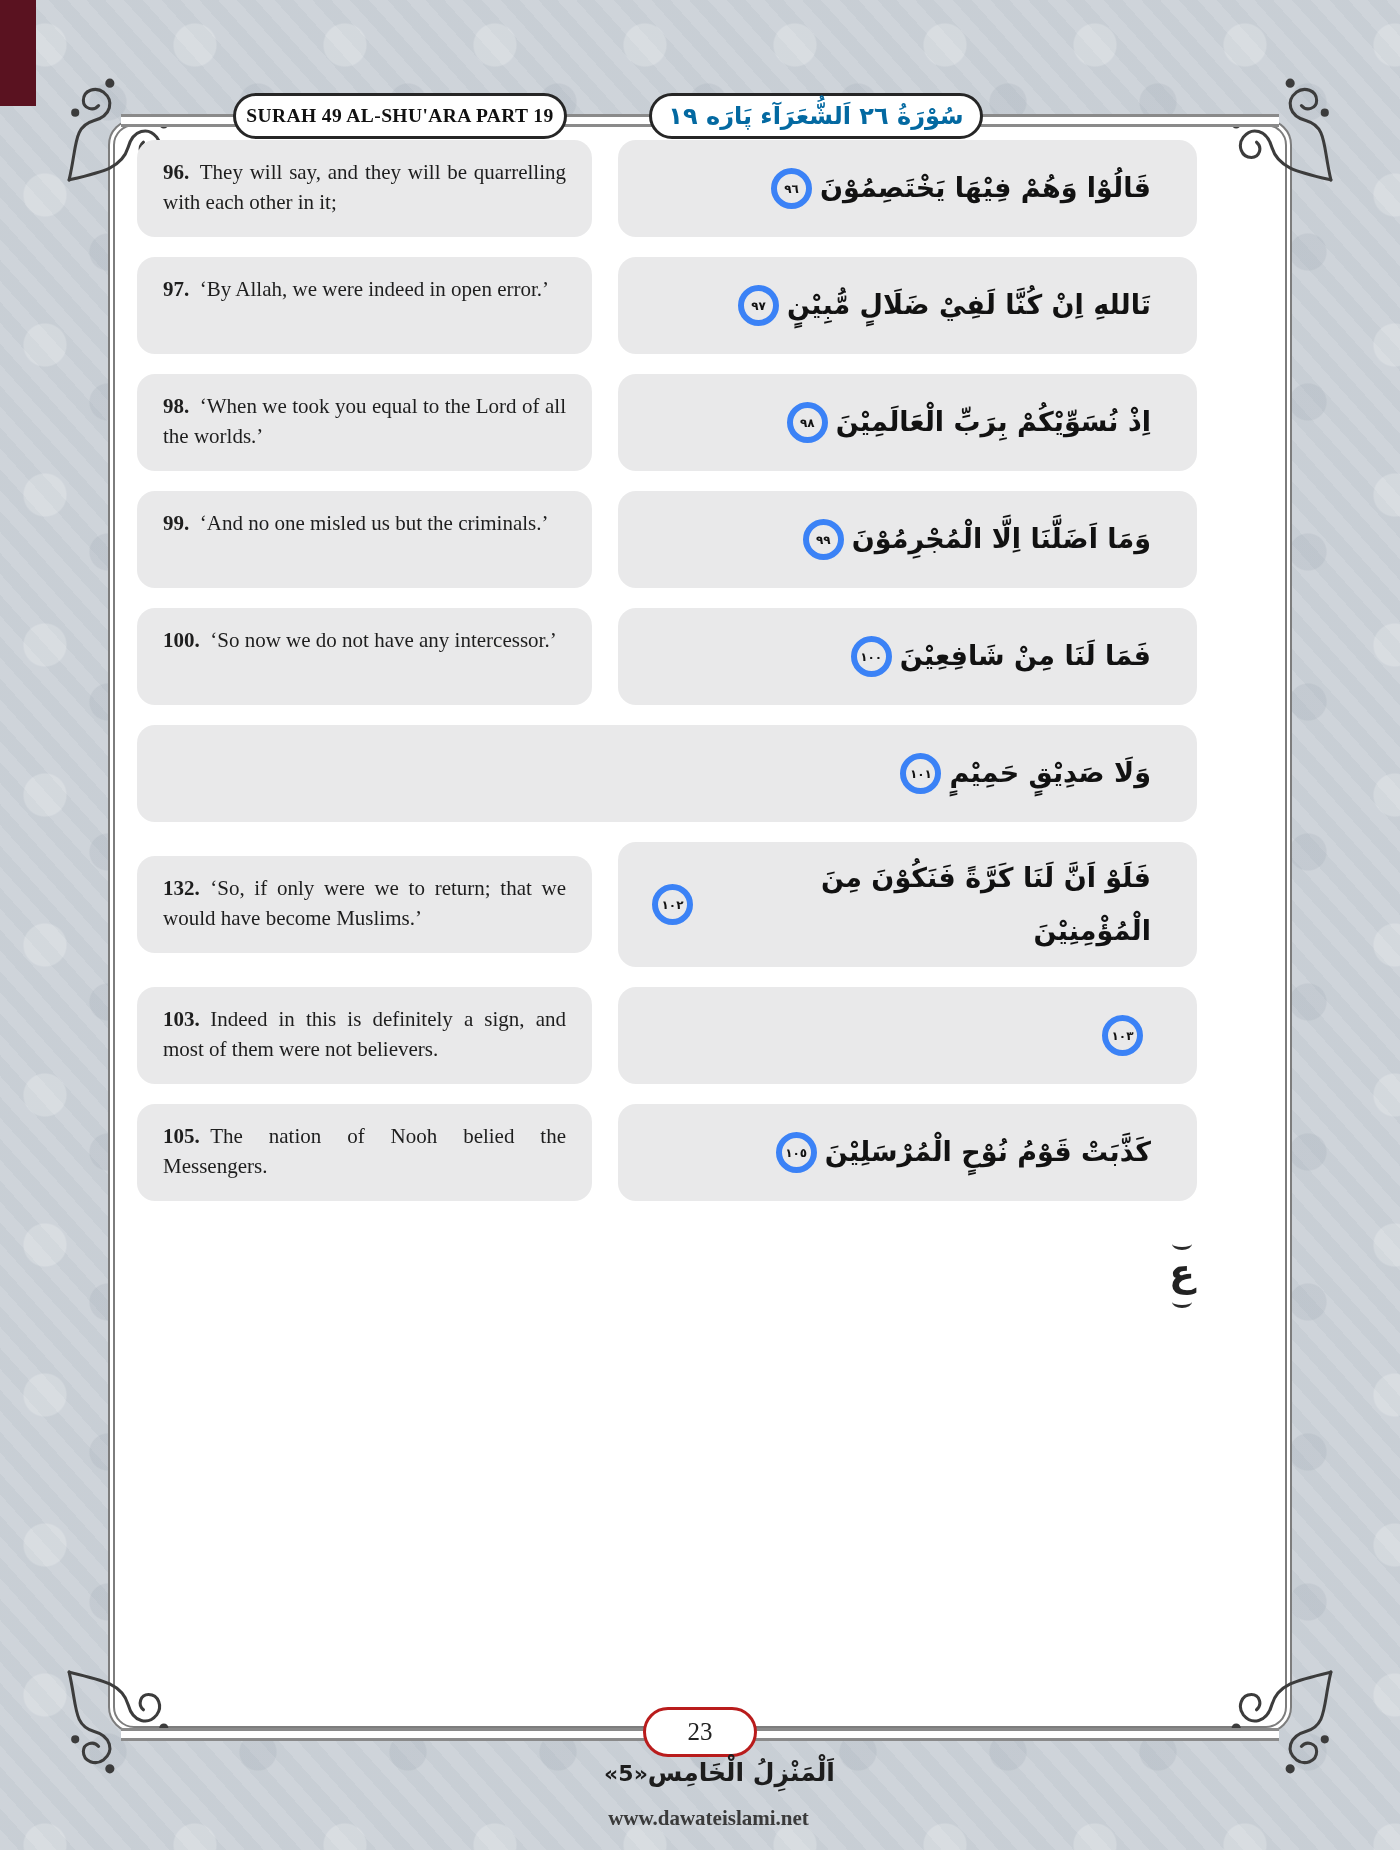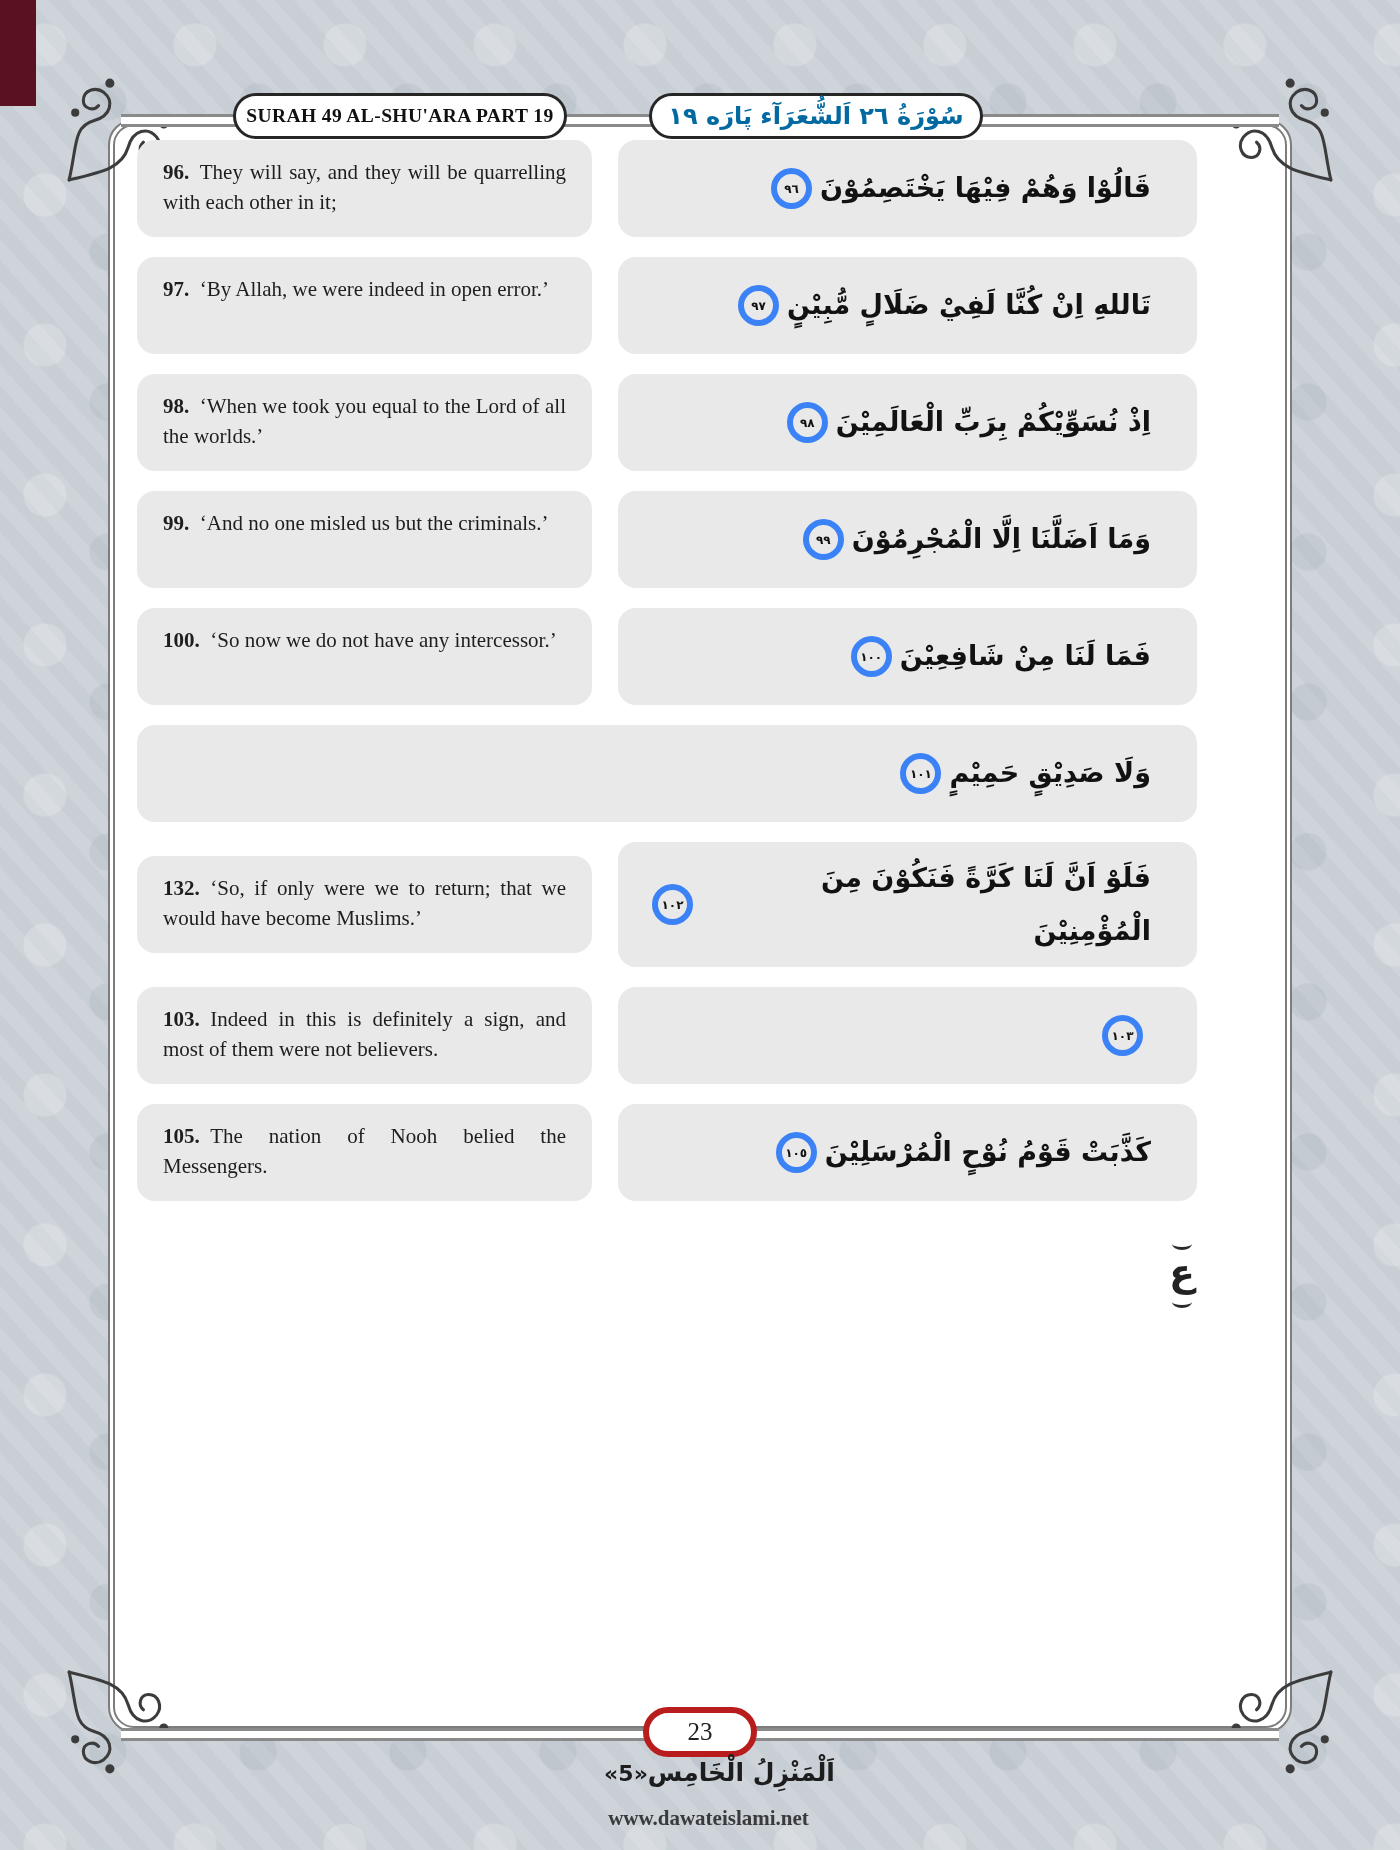--- a/index.html
+++ b/index.html
@@ -33,21 +33,21 @@
   .pill{
     position:absolute;top:0;height:46px;background:#fff;
     border:3px solid #262626;border-radius:26px;
     display:flex;align-items:center;justify-content:center;
     box-sizing:border-box;
   }
   .pill.title-en{left:112px;width:334px;font-size:19.5px;font-weight:bold;letter-spacing:.4px;color:#111;}
   .pill.title-ar{left:528px;width:334px;font-family:"DejaVu Sans",sans-serif;font-size:24px;font-weight:bold;color:#0369a1;}
   .page-pill{
     position:relative;margin:0 auto;top:0;width:114px;height:50px;background:#fff;
-    border:6px solid #b91c1c;border-radius:26px;
+    border:3px solid #b91c1c;border-radius:26px;
     display:flex;align-items:center;justify-content:center;
     font-size:25px;color:#222;box-sizing:border-box;
   }
   
   .corner{position:absolute;width:112px;height:112px;}
   .corner svg{width:100%;height:100%;}
   .corner.tl{left:-52px;top:-52px;}
   .corner.tr{right:-52px;top:-52px;transform:scaleX(-1);}
   .corner.bl{left:-52px;bottom:-52px;transform:scaleY(-1);}
   .corner.br{right:-52px;bottom:-52px;transform:scale(-1,-1);}

